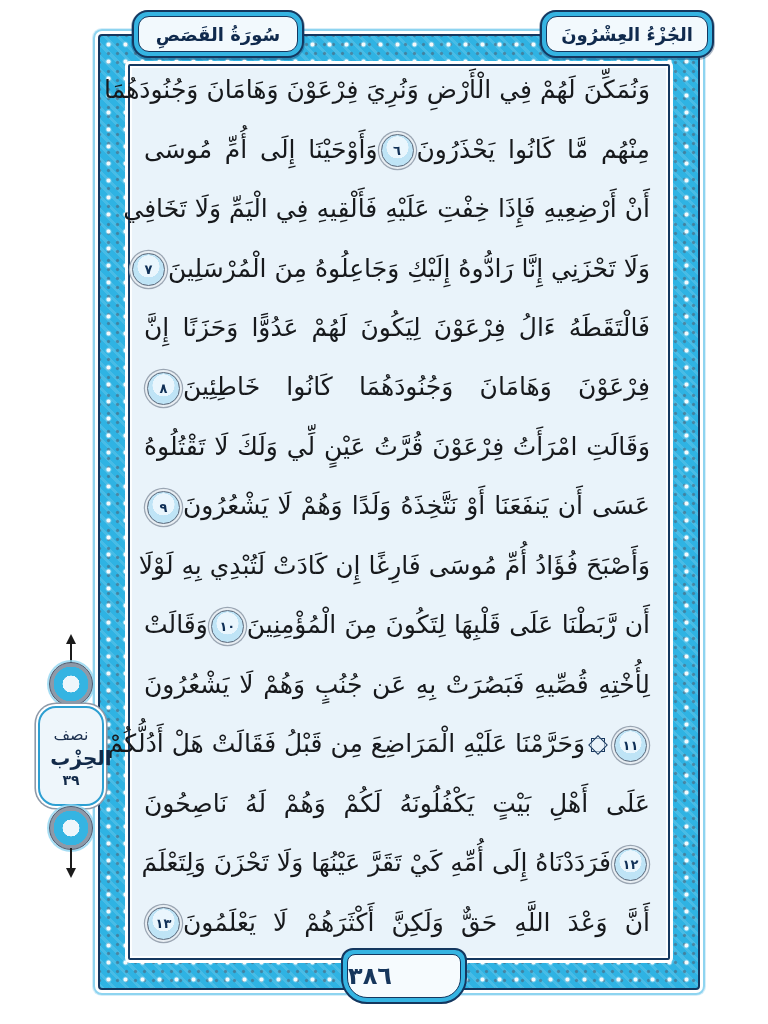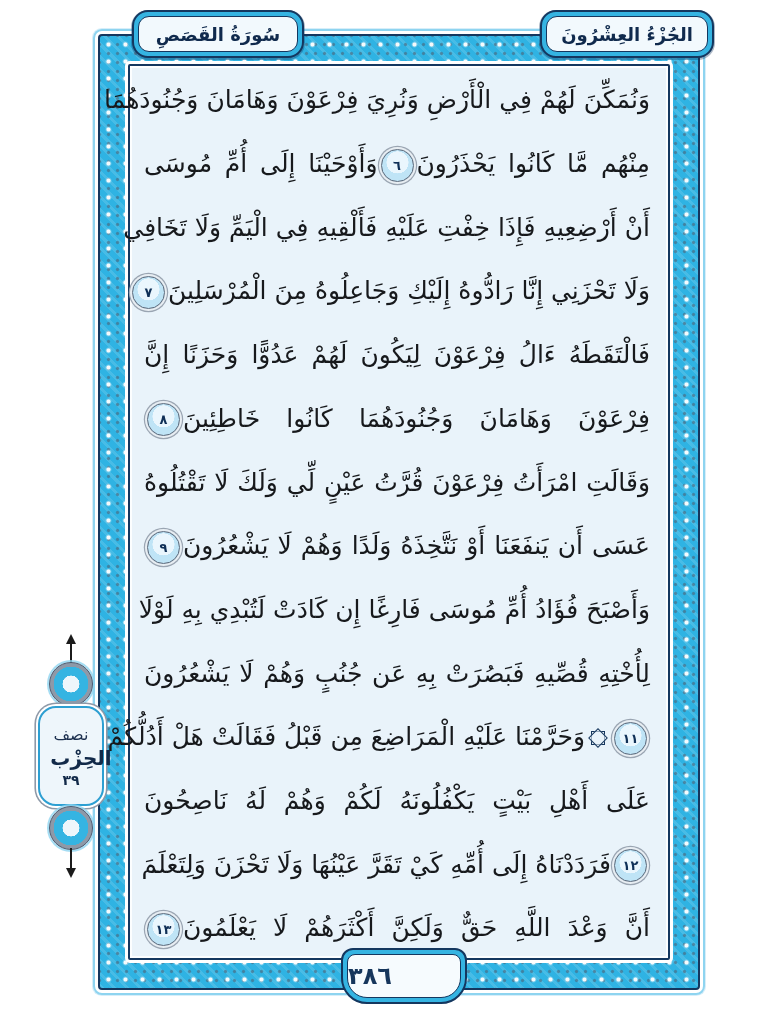--- a/index.html
+++ b/index.html
@@ -43,21 +43,21 @@
     border-radius:11px;display:flex;align-items:center;justify-content:center;
   }
   .tab-label{
     direction:rtl;color:#102a4d;font-size:18px;font-weight:bold;white-space:nowrap;
   }
   .tab-right{left:540px;width:170px;}
   .tab-left{left:132px;width:168px;}
 
   
   .text-lines{
-    position:absolute;left:128px;top:68px;width:538px;height:892px;
+    position:absolute;left:128px;top:60px;width:538px;height:892px;
     padding:0 16px;box-sizing:border-box;
     display:flex;flex-direction:column;justify-content:space-around;
   }
   .line{
     direction:rtl;text-align:justify;text-align-last:justify;
     height:59px;line-height:59px;
     font-size:25px;color:#17191c;white-space:nowrap;
   }
   .ayah-text{letter-spacing:0.2px;}
   .verse-marker{
@@ -141,20 +141,21 @@
   <div class="text-lines">
       <div class="line"><span class="ayah-text">وَنُمَكِّنَ لَهُمْ فِي الْأَرْضِ وَنُرِيَ فِرْعَوْنَ وَهَامَانَ وَجُنُودَهُمَا</span></div>
       <div class="line"><span class="ayah-text">مِنْهُم مَّا كَانُوا يَحْذَرُونَ</span><span class="verse-marker">٦</span><span class="ayah-text">وَأَوْحَيْنَا إِلَى أُمِّ مُوسَى</span></div>
       <div class="line"><span class="ayah-text">أَنْ أَرْضِعِيهِ فَإِذَا خِفْتِ عَلَيْهِ فَأَلْقِيهِ فِي الْيَمِّ وَلَا تَخَافِي</span></div>
       <div class="line"><span class="ayah-text">وَلَا تَحْزَنِي إِنَّا رَادُّوهُ إِلَيْكِ وَجَاعِلُوهُ مِنَ الْمُرْسَلِينَ</span><span class="verse-marker">٧</span></div>
       <div class="line"><span class="ayah-text">فَالْتَقَطَهُ ءَالُ فِرْعَوْنَ لِيَكُونَ لَهُمْ عَدُوًّا وَحَزَنًا إِنَّ</span></div>
       <div class="line"><span class="ayah-text">فِرْعَوْنَ وَهَامَانَ وَجُنُودَهُمَا كَانُوا خَاطِئِينَ</span><span class="verse-marker">٨</span></div>
       <div class="line"><span class="ayah-text">وَقَالَتِ امْرَأَتُ فِرْعَوْنَ قُرَّتُ عَيْنٍ لِّي وَلَكَ لَا تَقْتُلُوهُ</span></div>
       <div class="line"><span class="ayah-text">عَسَى أَن يَنفَعَنَا أَوْ نَتَّخِذَهُ وَلَدًا وَهُمْ لَا يَشْعُرُونَ</span><span class="verse-marker">٩</span></div>
       <div class="line"><span class="ayah-text">وَأَصْبَحَ فُؤَادُ أُمِّ مُوسَى فَارِغًا إِن كَادَتْ لَتُبْدِي بِهِ لَوْلَا</span></div>
+      <div class="line"><span class="ayah-text">أَن رَّبَطْنَا عَلَى قَلْبِهَا لِتَكُونَ مِنَ الْمُؤْمِنِينَ</span><span class="verse-marker">١٠</span><span class="ayah-text">وَقَالَتْ</span></div>
       <div class="line"><span class="ayah-text">لِأُخْتِهِ قُصِّيهِ فَبَصُرَتْ بِهِ عَن جُنُبٍ وَهُمْ لَا يَشْعُرُونَ</span></div>
       <div class="line"><span class="verse-marker">١١</span><span class="hizb-mark"><i></i><i class="r45"></i></span><span class="ayah-text">وَحَرَّمْنَا عَلَيْهِ الْمَرَاضِعَ مِن قَبْلُ فَقَالَتْ هَلْ أَدُلُّكُمْ</span></div>
       <div class="line"><span class="ayah-text">عَلَى أَهْلِ بَيْتٍ يَكْفُلُونَهُ لَكُمْ وَهُمْ لَهُ نَاصِحُونَ</span></div>
       <div class="line"><span class="verse-marker">١٢</span><span class="ayah-text">فَرَدَدْنَاهُ إِلَى أُمِّهِ كَيْ تَقَرَّ عَيْنُهَا وَلَا تَحْزَنَ وَلِتَعْلَمَ</span></div>
       <div class="line"><span class="ayah-text">أَنَّ وَعْدَ اللَّهِ حَقٌّ وَلَكِنَّ أَكْثَرَهُمْ لَا يَعْلَمُونَ</span><span class="verse-marker">١٣</span></div>
     </div>
 
   <div class="medallion">
     <div class="med-arrow arrow-up"></div>
     <div class="med-stem stem-top"></div>

